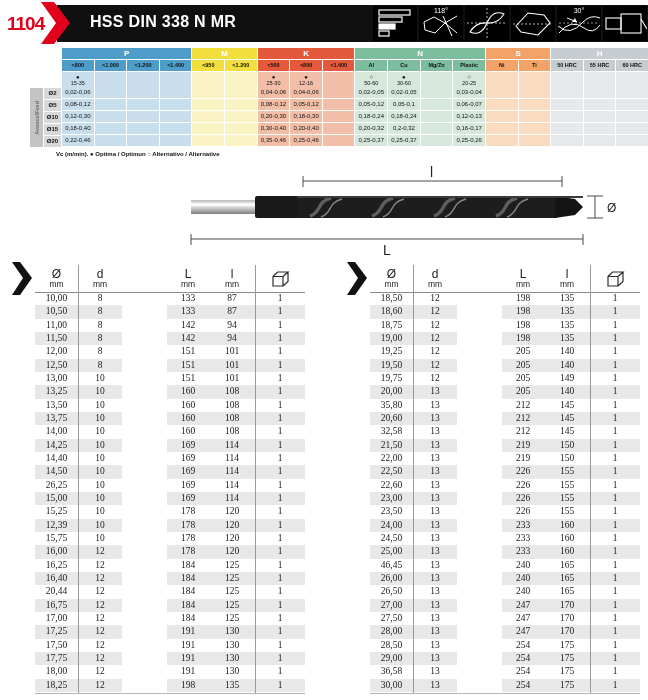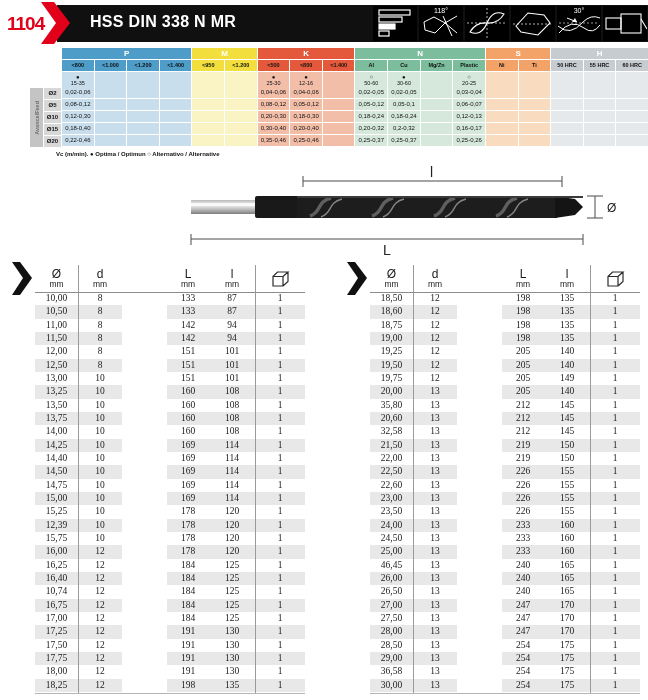--- a/index.html
+++ b/index.html
@@ -512,21 +512,21 @@
           <div></div>
           <div class="z">14,50</div>
           <div class="z">10</div>
           <div></div>
           <div class="z">169</div>
           <div class="z">114</div>
           <div class="z">1</div>
         </div>
         <div class="srow">
           <div></div>
-          <div>14,75</div>
+          <div>26,25</div>
           <div>10</div>
           <div></div>
           <div>169</div>
           <div>114</div>
           <div>1</div>
         </div>
         <div class="srow">
           <div></div>
           <div class="z">15,00</div>
           <div class="z">10</div>
@@ -584,21 +584,21 @@
           <div></div>
           <div class="z">16,40</div>
           <div class="z">12</div>
           <div></div>
           <div class="z">184</div>
           <div class="z">125</div>
           <div class="z">1</div>
         </div>
         <div class="srow">
           <div></div>
-          <div>10,74</div>
+          <div>20,44</div>
           <div>12</div>
           <div></div>
           <div>184</div>
           <div>125</div>
           <div>1</div>
         </div>
         <div class="srow">
           <div></div>
           <div class="z">16,75</div>
           <div class="z">12</div>

